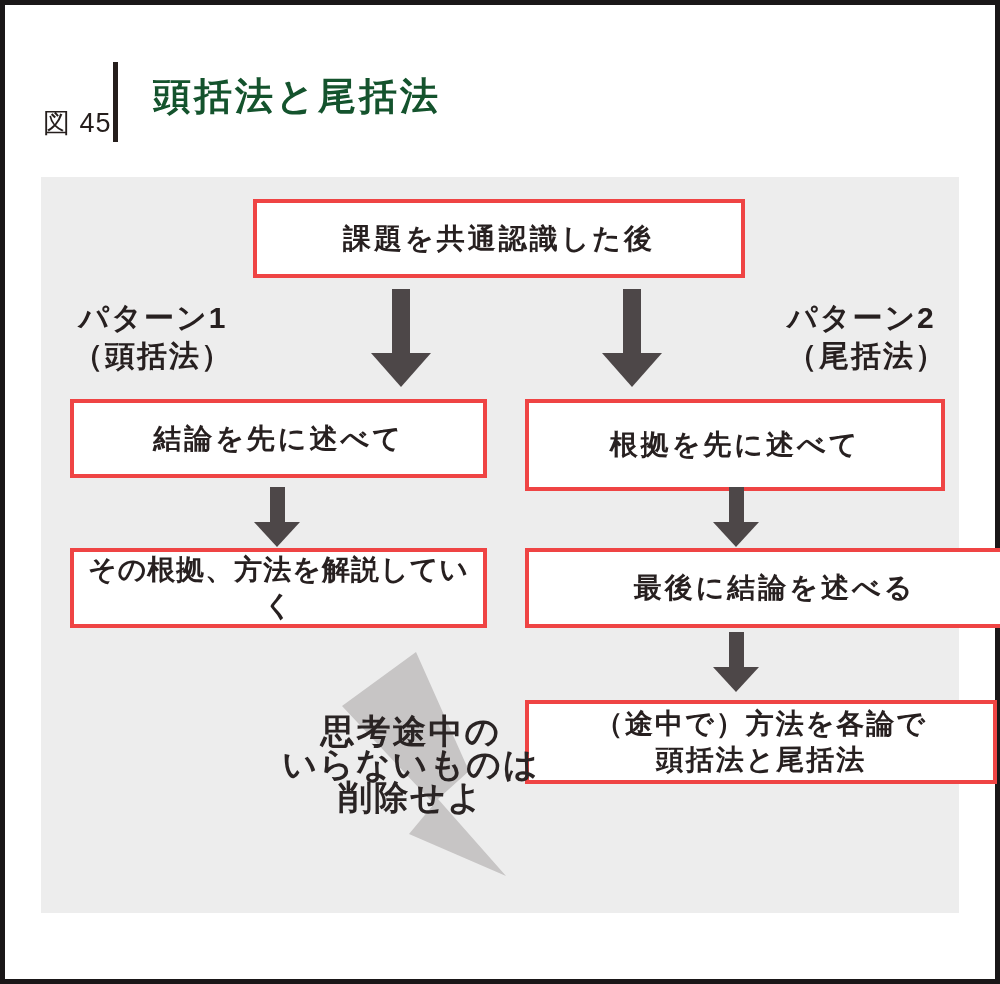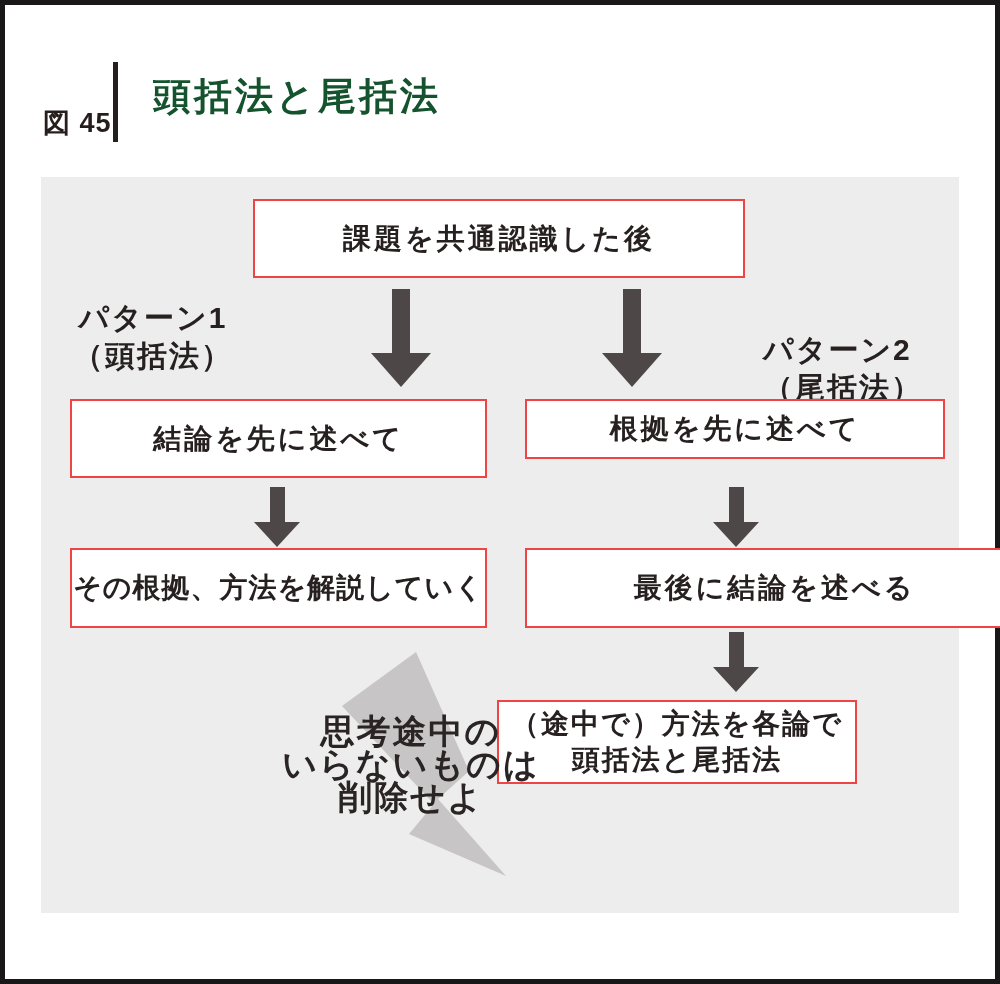--- a/index.html
+++ b/index.html
@@ -9,57 +9,57 @@
     color: #272020;
   }
   .page {
     position: absolute; left: 0; top: 0; width: 1000px; height: 984px;
     box-sizing: border-box; border: 5px solid #1a1718; background: #ffffff;
   }
 
   
   .fig-label {
     position: absolute; left: 38px; top: 100px;
-    font-size: 27px; font-weight: bold; color: #251e1c; letter-spacing: 1px;
+    font-size: 27px; font-weight: normal; color: #251e1c; letter-spacing: 1px;
   }
   .header-divider {
     position: absolute; left: 108px; top: 57px; width: 5px; height: 80px;
     background: #251e1c;
   }
   .fig-title {
     position: absolute; left: 148px; top: 66px;
     font-size: 38px; font-weight: bold; color: #14532d; letter-spacing: 3px;
   }
 
   
   .panel {
     position: absolute; left: 36px; top: 172px; width: 918px; height: 736px;
     background: #ededed;
   }
 
   .node {
     position: absolute; box-sizing: border-box;
-    background: #ffffff; border: 2px solid #ef4444;
+    background: #ffffff; border: 4px solid #ef4444;
     display: flex; flex-direction: column; align-items: center; justify-content: center;
     font-size: 28px; font-weight: bold; letter-spacing: 3px; color: #272020;
     text-align: center; line-height: 36px;
   }
   .node-start { left: 212px; top: 22px;  width: 492px; height: 79px; }
   .node-p1s1  { left: 29px;  top: 222px; width: 417px; height: 79px; }
   .node-p1s2  { left: 29px;  top: 371px; width: 417px; height: 80px; letter-spacing: 1px; }
-  .node-p2s1  { left: 484px; top: 222px; width: 420px; height: 60px; }
+  .node-p2s1  { left: 484px; top: 222px; width: 420px; height: 92px; }
   .node-p2s2  { left: 484px; top: 371px; width: 499px; height: 80px; }
-  .node-p2s3  { left: 456px; top: 523px; width: 360px; height: 84px; letter-spacing: 2px; }
+  .node-p2s3  { left: 484px; top: 523px; width: 472px; height: 84px; letter-spacing: 2px; }
 
   .pattern-label {
     position: absolute; font-size: 30px; font-weight: bold; color: #272020;
     line-height: 38px; letter-spacing: 2px;
   }
   .pattern-label.left  { left: 32px;  top: 122px; text-align: center; }
-  .pattern-label.right { left: 722px; top: 122px; margin-top: 32px; }
+  .pattern-label.right { left: 746px; top: 122px; }
 
   
   .arrow {
     position: absolute; display: flex; flex-direction: column; align-items: center;
   }
   .arrow .shaft { background: #4d4748; }
   .arrow .head  { width: 0; height: 0; }
   .arrow.big .shaft { width: 18px; height: 64px; }
   .arrow.big .head  {
     border-left: 30px solid transparent; border-right: 30px solid transparent;

